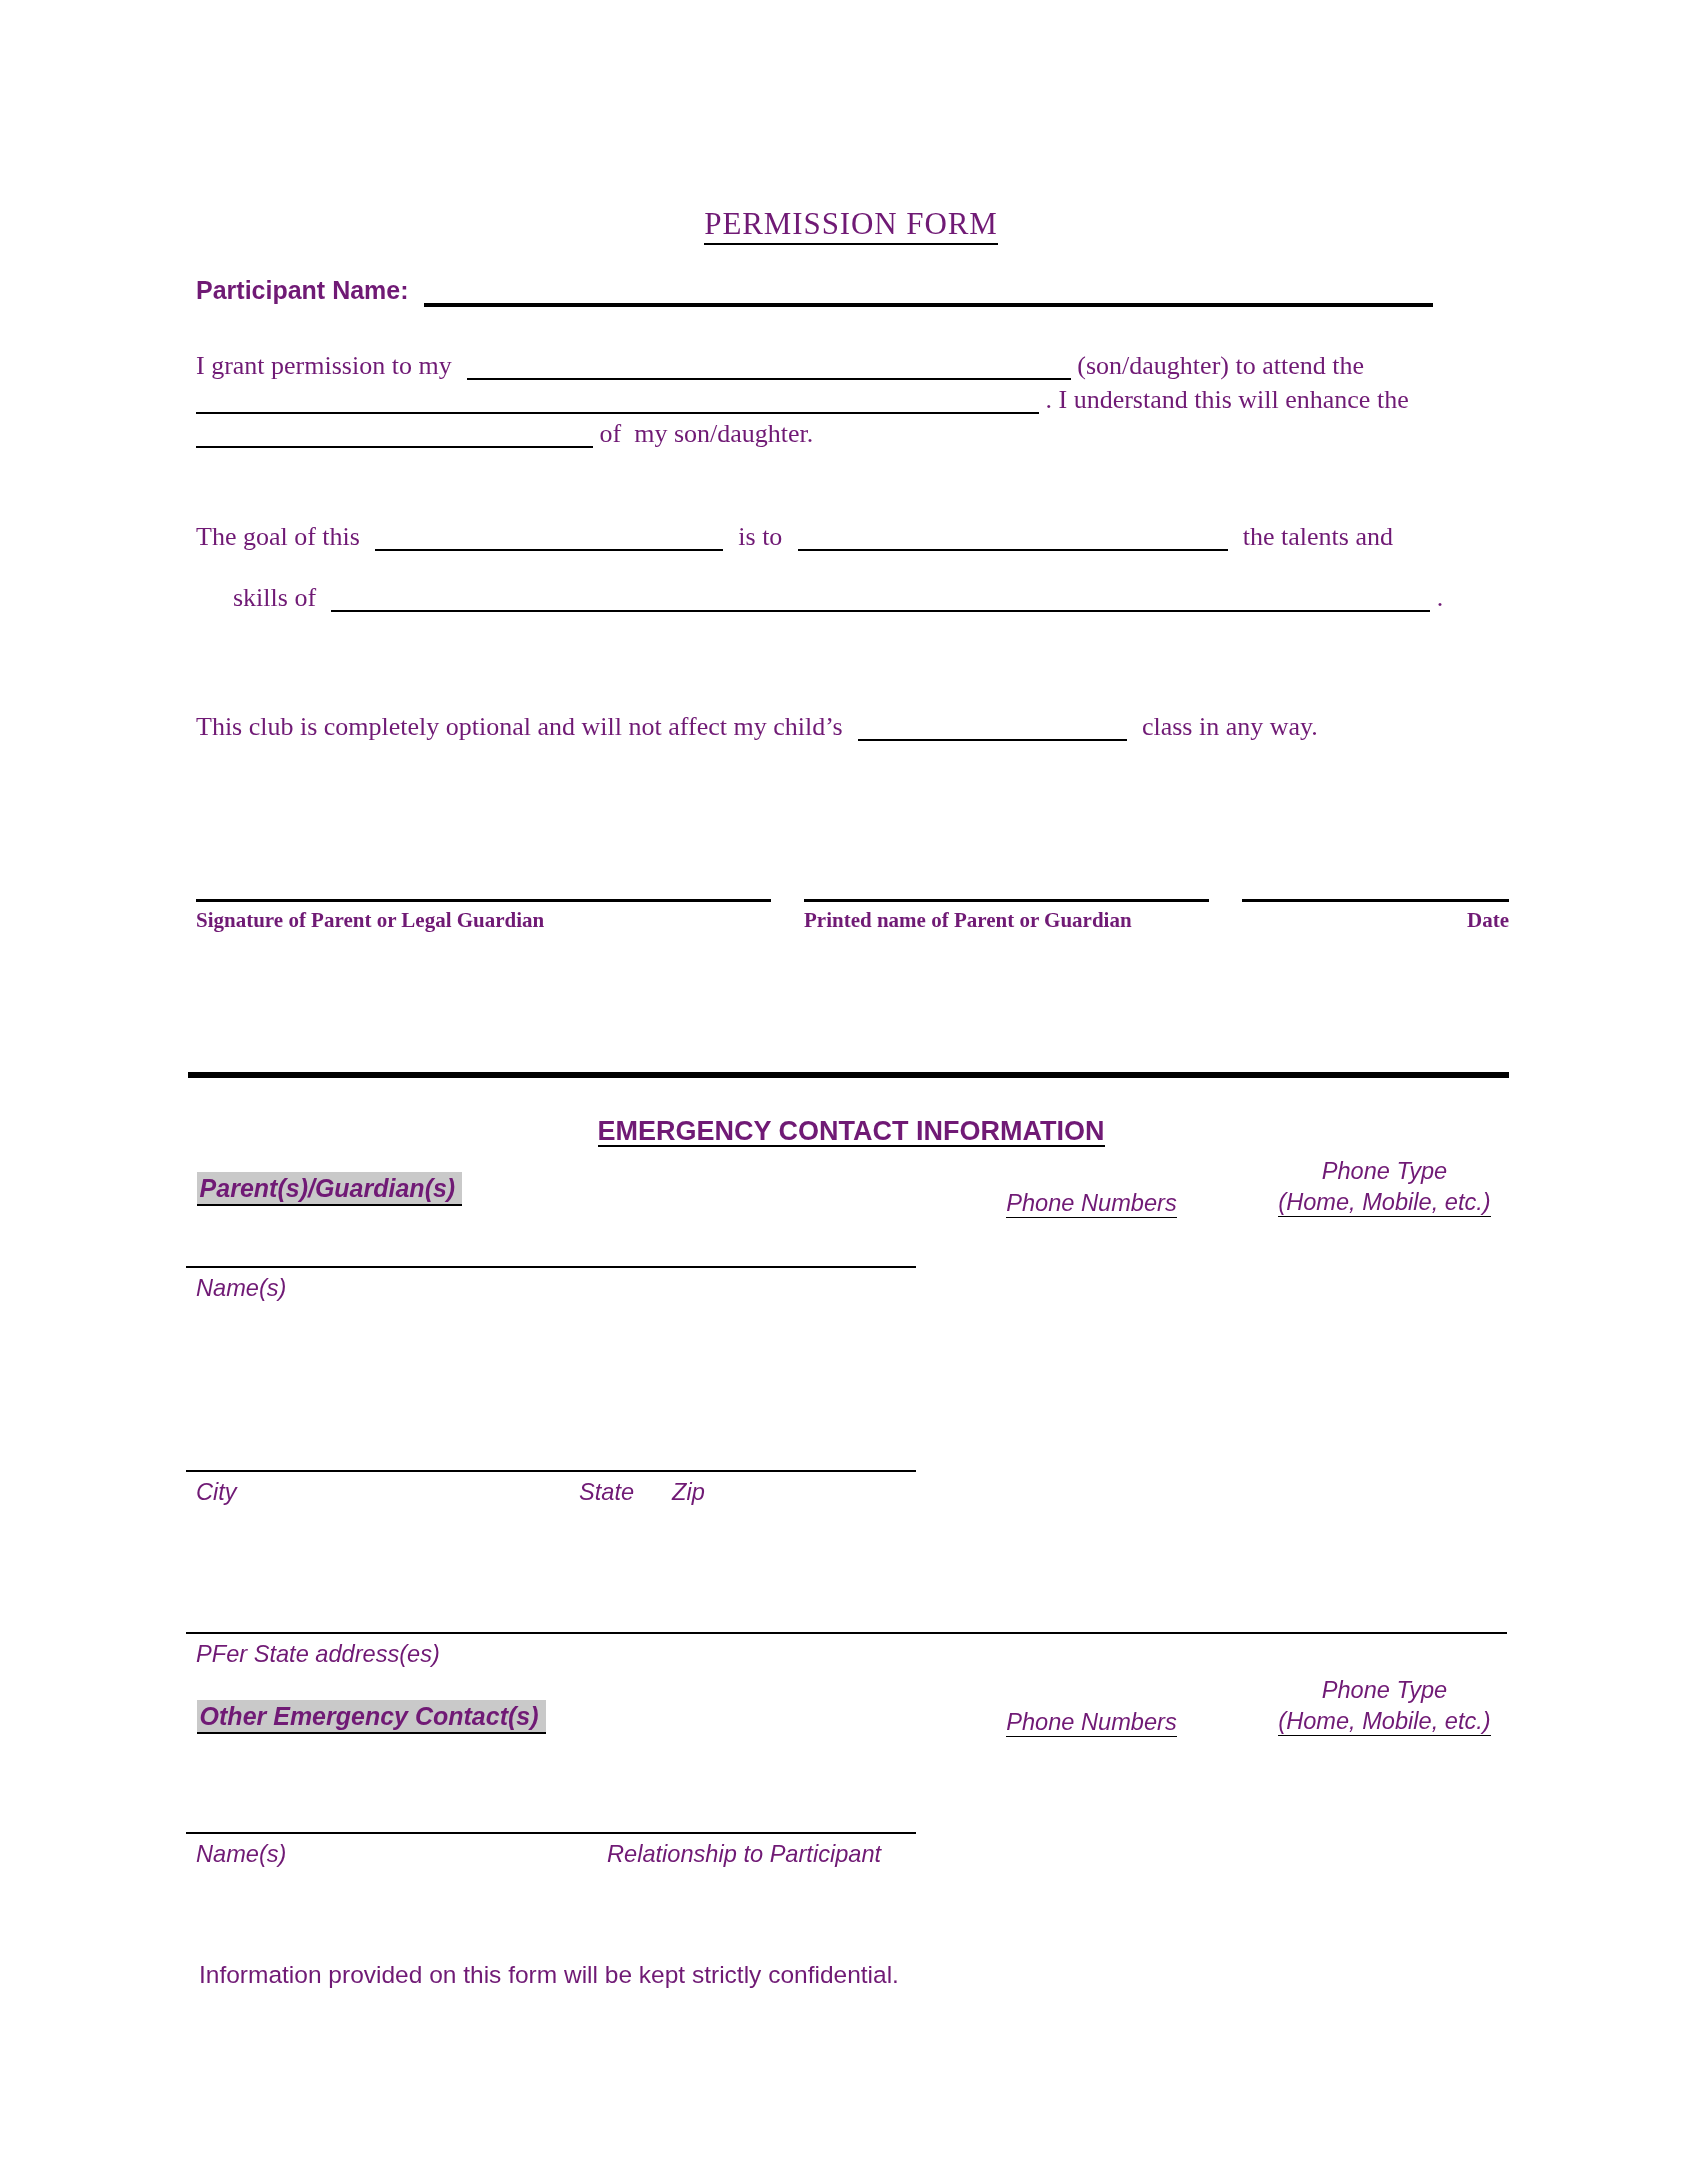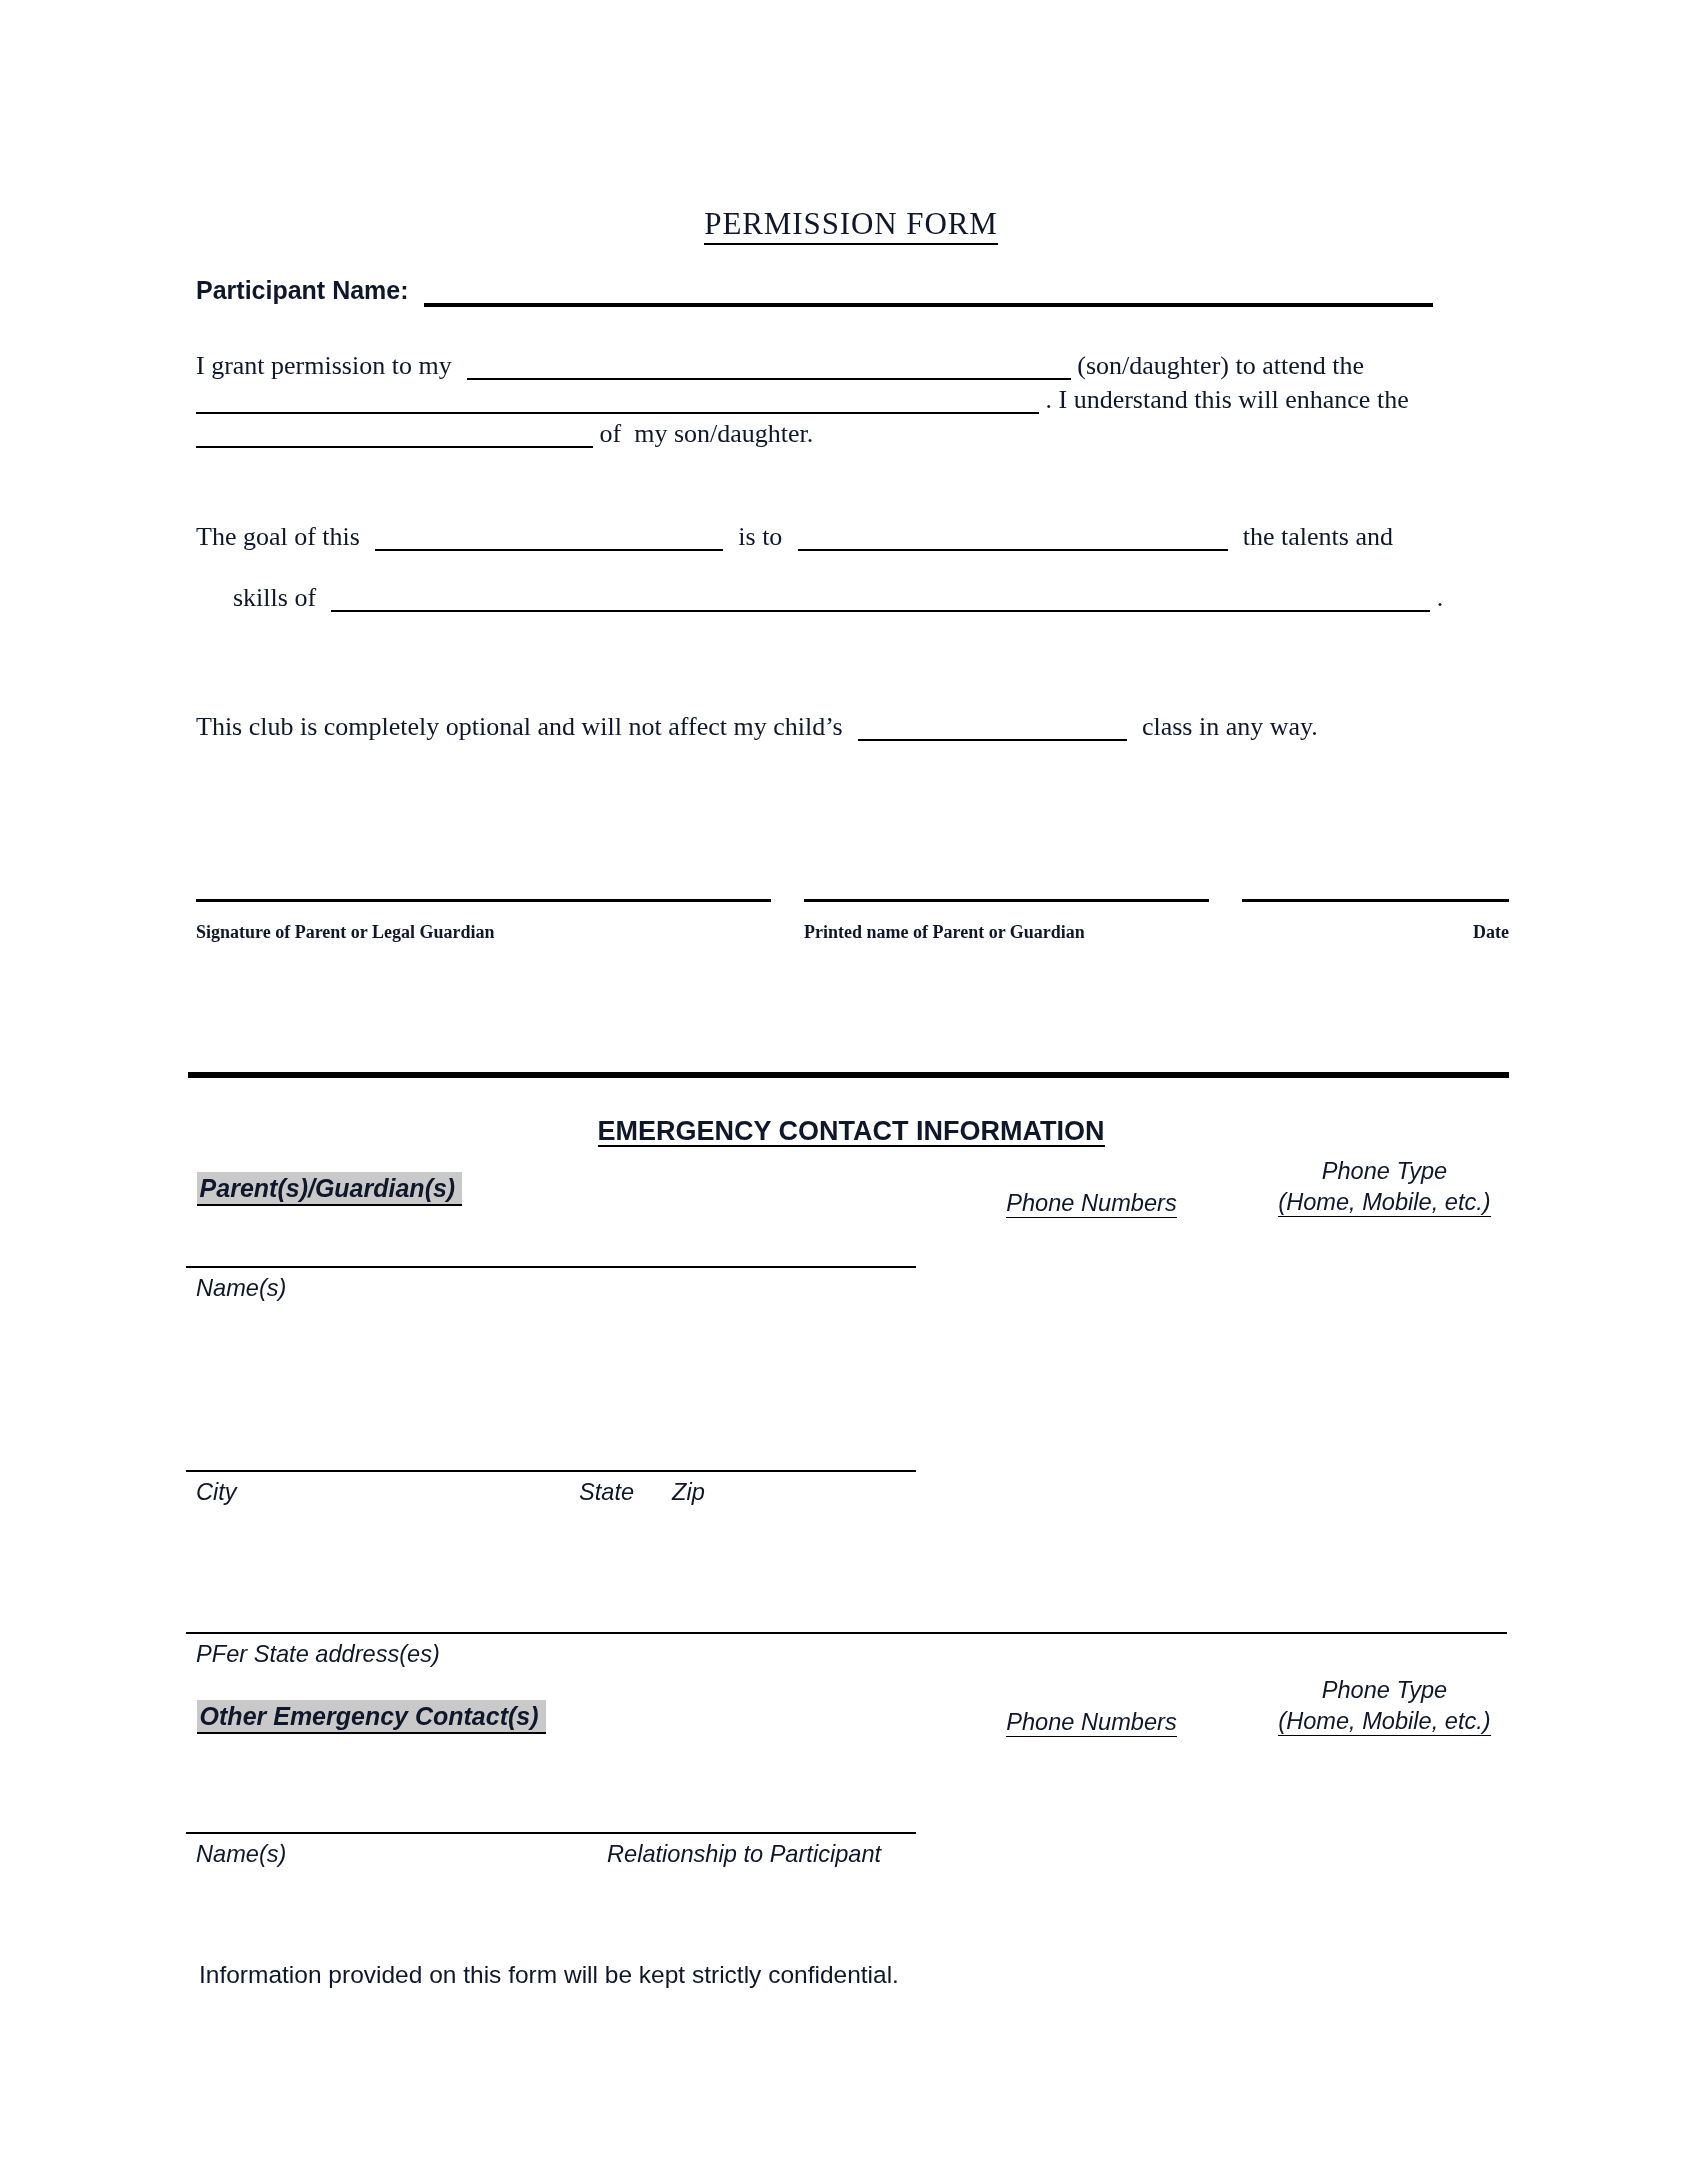--- a/index.html
+++ b/index.html
@@ -1,18 +1,18 @@
 <!DOCTYPE html>
 <html style="font-size:14px"><head>
 <meta charset="utf-8">
 <style>
   html,body { margin:0; padding:0; background:#ffffff; }
   .page {
     position:relative; width:1687px; height:2184px;
-    background:#ffffff; color:#0f172a; overflow:hidden;
+    background:#ffffff; color:#701a75; overflow:hidden;
     font-family:"Liberation Serif", serif;
     text-decoration:underline;
   }
   .abs   { position:absolute; }
 
   
   .title-row { left:196px; top:208px; width:1310px; text-align:center; }
   .title-text {
     font-family:"Liberation Serif", serif; font-size:31px; letter-spacing:0.9px;
     border-bottom:2.6px solid #000; padding-bottom:4.4px; display:inline-block; line-height:1;
@@ -25,22 +25,22 @@
   
   .body-line { position:absolute; left:196px; font-size:26px; line-height:1;
                white-space:nowrap; font-family:"Liberation Serif", serif; }
   .keep-ws { white-space:pre; }
 
   
   .blank { display:inline-block; height:10.5px; border-bottom:2.6px solid #000; vertical-align:-6.1px; }
   .blank-bold { border-bottom-width:4.4px; vertical-align:-7.9px; }
 
   
-  .sig-col { position:absolute; top:899px; border-top:3.5px solid #000; padding-top:21px;
-             font-family:"Liberation Serif", serif; font-weight:bold; font-size:18px; line-height:1.1; }
+  .sig-col { position:absolute; top:899px; border-top:3.5px solid #000; padding-top:7px;
+             font-family:"Liberation Serif", serif; font-weight:bold; font-size:21px; line-height:1.1; }
 
   .divider { left:188px; top:1072px; width:1321px; height:6.1px; background:#000; }
 
   
   .eci-title-row { left:196px; top:1118px; width:1310px; text-align:center; }
   .eci-title { font-family:"Liberation Sans", sans-serif; font-weight:bold; font-size:27px;
                border-bottom:2.6px solid #000; padding-bottom:0; display:inline-block; line-height:1; }
 
   .hl-header { font-family:"Liberation Sans", sans-serif; font-weight:bold; font-style:italic;
                font-size:25px; line-height:1; }

